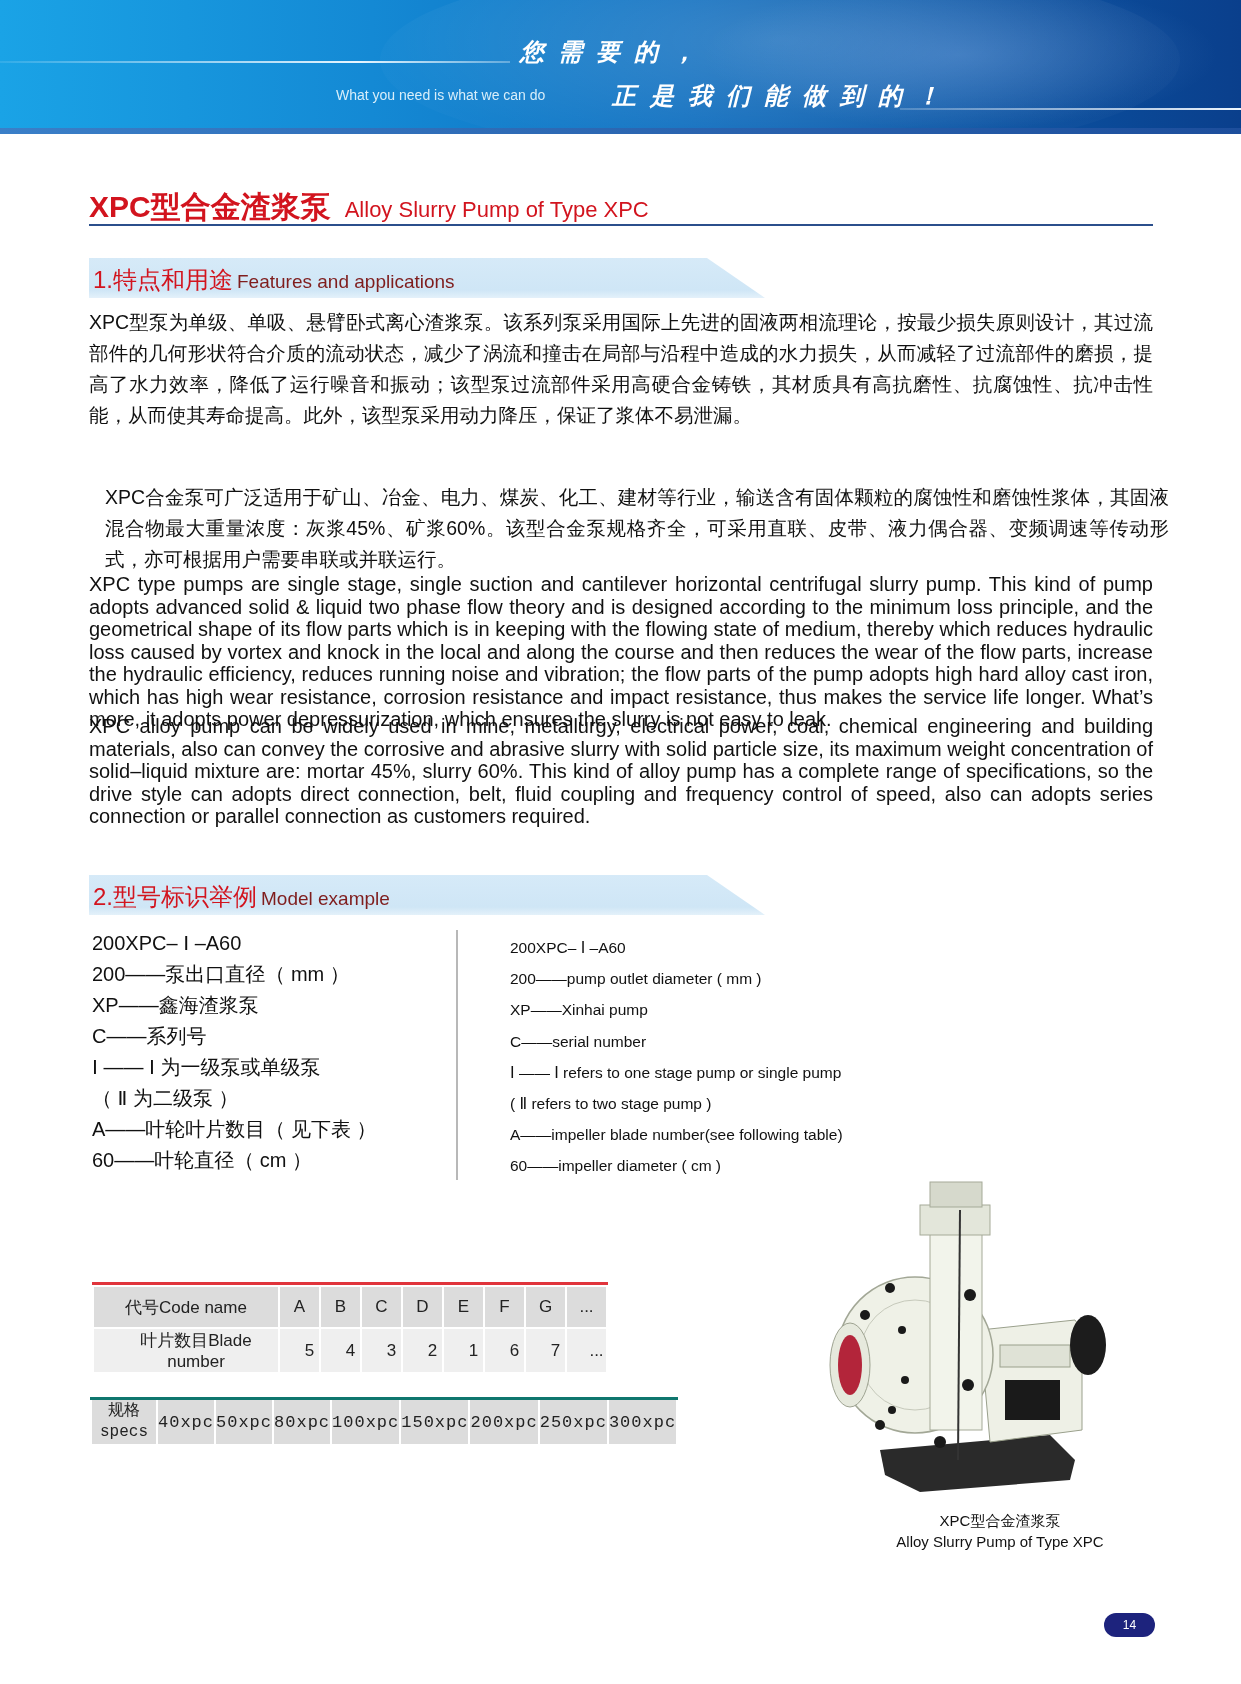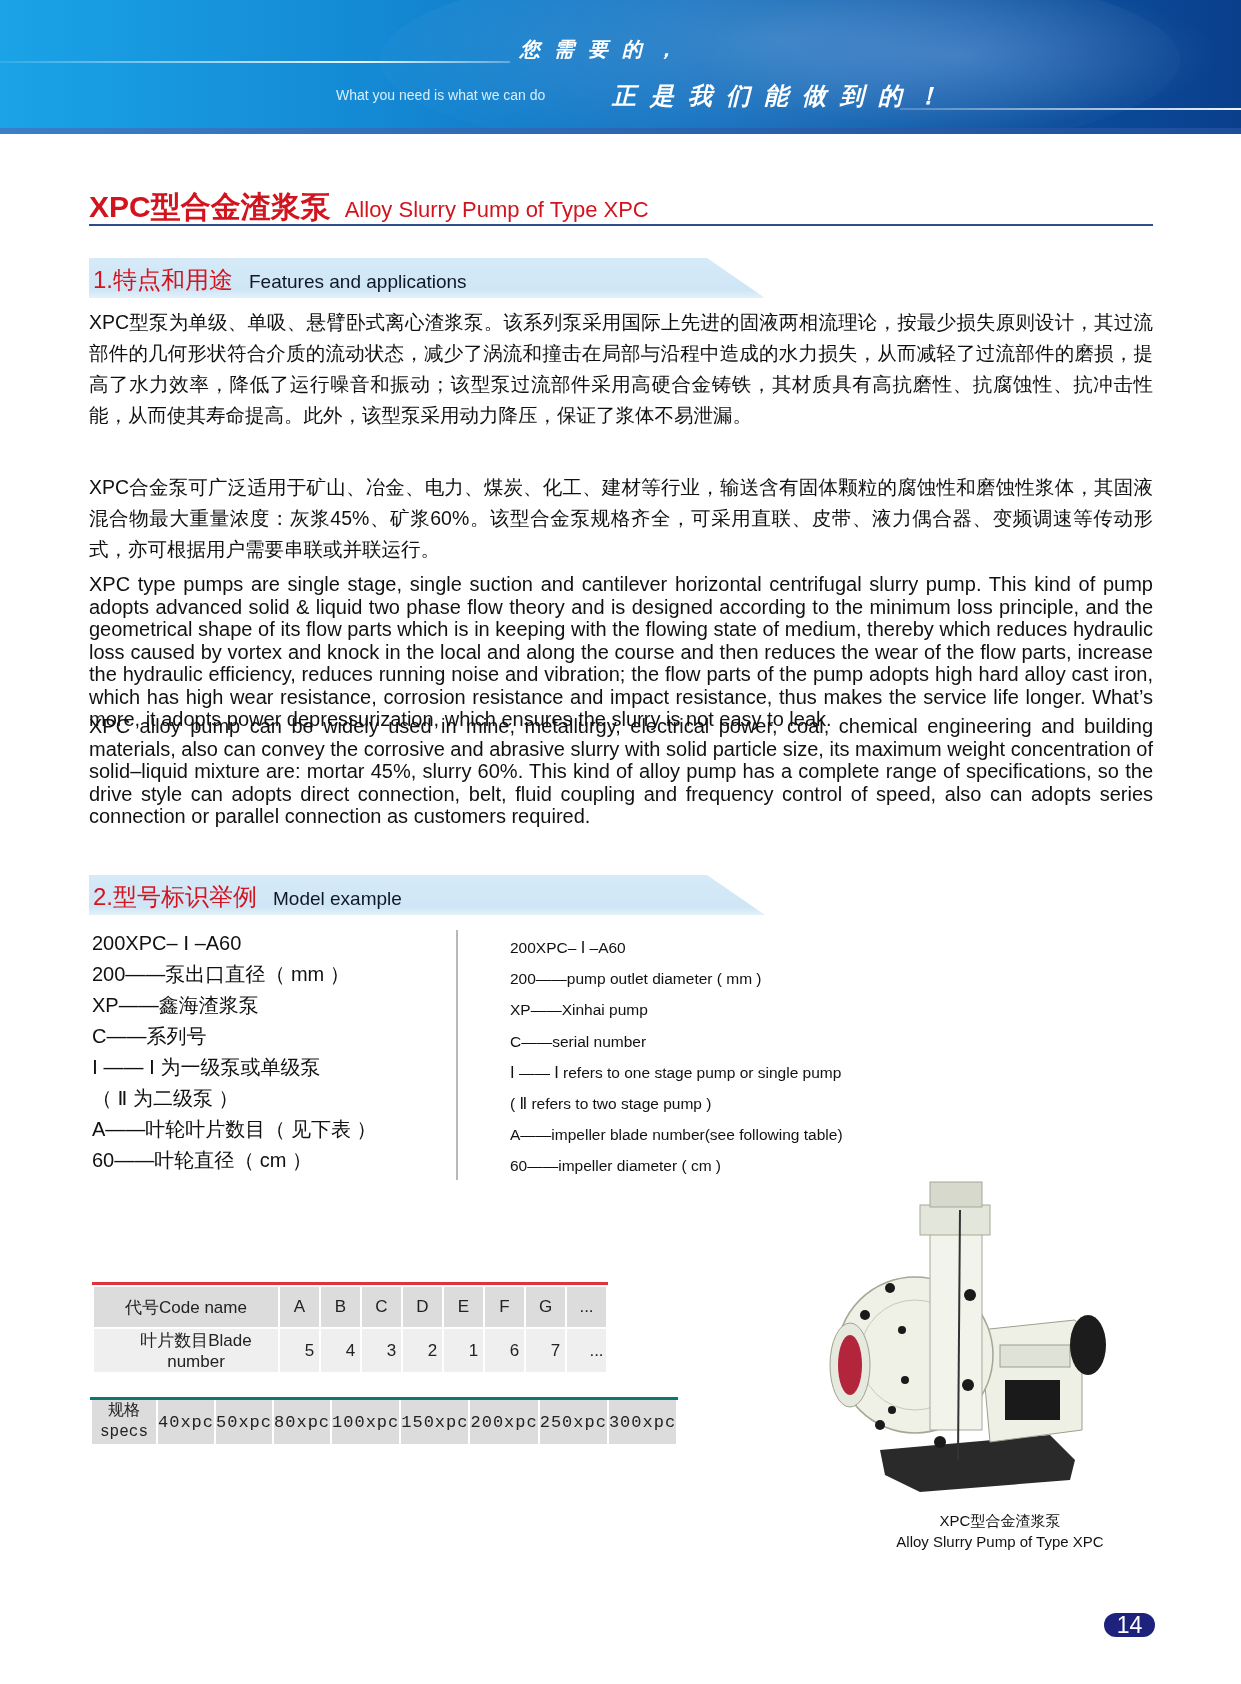--- a/index.html
+++ b/index.html
@@ -8,37 +8,37 @@
   
   .banner { position: absolute; left: 0; top: 0; width: 1241px; height: 134px;
     background: linear-gradient(90deg, #1aa3e6 0%, #1489d4 30%, #0f6fc0 55%, #0b58a8 75%, #0a3f8c 100%); overflow: hidden; }
   .banner .map { position: absolute; left: 380px; top: -40px; width: 800px; height: 200px; border-radius: 50%;
     background: radial-gradient(ellipse at 50% 40%, rgba(255,255,255,0.18), rgba(255,255,255,0.02) 70%); }
   .banner .map2 { position: absolute; left: 700px; top: -20px; width: 520px; height: 150px; border-radius: 45%;
     background: radial-gradient(ellipse at 50% 50%, rgba(160,200,255,0.25), rgba(255,255,255,0) 70%); }
   .banner .line1 { position: absolute; left: 0; top: 61px; width: 510px; height: 2px; background: linear-gradient(90deg, rgba(255,255,255,0.1), #e8f6ff 70%, rgba(255,255,255,0.3)); }
   .banner .line2 { position: absolute; left: 900px; top: 108px; width: 341px; height: 2px; background: linear-gradient(90deg, rgba(255,255,255,0.2), #f0f8ff); }
   .banner .bottom-band { position: absolute; left: 0; bottom: 0; width: 1241px; height: 6px; background: linear-gradient(90deg, #3a7fc8, #1d4e9c); }
-  .banner .slogan1 { position: absolute; left: 520px; top: 36px; font-family: "DejaVu Serif", serif; font-style: italic; font-weight: bold; font-size: 20px; color: #fff; letter-spacing: 14px; }
+  .banner .slogan1 { position: absolute; left: 520px; top: 36px; font-family: "DejaVu Serif", serif; font-style: italic; font-weight: bold; font-size: 24px; color: #fff; letter-spacing: 14px; }
   .banner .slogan-en { position: absolute; left: 336px; top: 87px; font-size: 14px; color: #d8eefa; }
   .banner .slogan2 { position: absolute; left: 612px; top: 80px; font-family: "DejaVu Serif", serif; font-style: italic; font-weight: bold; font-size: 24px; color: #fff; letter-spacing: 14px; }
 
   
   .page-title { position: absolute; left: 89px; top: 187px; white-space: nowrap; }
   .page-title .cn { font-size: 30px; font-weight: bold; color: #d2141e; }
   .page-title .en { font-size: 22px; color: #d2141e; margin-left: 14px; }
   .title-rule { position: absolute; left: 89px; top: 224px; width: 1064px; height: 2px; background: #2b4f8c; }
 
   
   .section-head { position: absolute; left: 89px; width: 676px; height: 40px; }
   .section-head .bg { position: absolute; inset: 0; background: linear-gradient(180deg, #d6eaf8 0%, #cfe6f6 80%, #e4f1fa 100%);
     clip-path: polygon(0 0, 618px 0, 676px 40px, 0 40px); }
   .section-head .label { position: absolute; left: 4px; top: 6px; white-space: nowrap; }
   .section-head .num { font-size: 24px; color: #d2141e; }
-  .section-head .en { font-size: 19px; color: #0f172a; margin-left: 16px; text-align: right; }
+  .section-head .en { font-size: 19px; color: #7f1d1d; margin-left: 4px; text-align: right; }
 
   
   .cn-para { position: absolute; left: 89px; width: 1064px; font-size: 19.5px; line-height: 31px; color: #111; text-align: justify; }
   .en-para { position: absolute; left: 89px; width: 1064px; font-size: 20px; line-height: 22.5px; color: #111; text-align: justify; }
 
   
   .model-cn { position: absolute; left: 92px; top: 928px; font-size: 20px; line-height: 31px; color: #111; }
   .model-en { position: absolute; left: 510px; top: 932px; font-size: 15.5px; line-height: 31.2px; color: #111; }
   .model-divider { position: absolute; left: 456px; top: 930px; width: 2px; height: 250px; background: #b8b8b8; }
 
@@ -54,21 +54,21 @@
   .specs-table { position: absolute; left: 90px; top: 1397px; border-collapse: separate; border-spacing: 2px 0; border-top: 3px solid #0f766e; font-family: Liberation Mono, monospace; }
   .specs-table td { background: #dcdcdc; height: 44px; font-size: 17px; text-align: center; color: #222; letter-spacing: 1px; }
   .specs-table td.head { width: 64px; font-size: 16px; line-height: 21px; letter-spacing: 0; }
   .specs-table td.cell { width: 48px; }
 
   
   .pump { position: absolute; left: 820px; top: 1180px; width: 300px; height: 320px; }
   .caption { position: absolute; left: 870px; top: 1510px; width: 260px; text-align: center; font-size: 15px; line-height: 21px; color: #111; }
 
   
-  .page-num { position: absolute; left: 1104px; top: 1613px; width: 51px; height: 24px; border-radius: 12px; background: #1d237d; color: #fff; font-size: 23px; text-align: center; line-height: 24px; }
+  .page-num { position: absolute; left: 1104px; top: 1613px; width: 51px; height: 24px; border-radius: 12px; background: #1d237d; color: #fff; font-size: 12px; text-align: center; line-height: 24px; }
 </style>
 </head>
 <body>
 
 <div class="banner">
   <div class="map"></div>
   <div class="map2"></div>
   <div class="line1"></div>
   <div class="line2"></div>
   <div class="bottom-band"></div>
@@ -83,21 +83,21 @@
 <div class="title-rule"></div>
 
 <div class="section-head" style="top:258px;">
   <div class="bg"></div>
   <div class="label">
     <span class="num">1.特点和用途</span><span class="en">Features and applications</span>
   </div>
 </div>
 
 <p class="cn-para" style="top:307px;">XPC型泵为单级、单吸、悬臂卧式离心渣浆泵。该系列泵采用国际上先进的固液两相流理论，按最少损失原则设计，其过流部件的几何形状符合介质的流动状态，减少了涡流和撞击在局部与沿程中造成的水力损失，从而减轻了过流部件的磨损，提高了水力效率，降低了运行噪音和振动；该型泵过流部件采用高硬合金铸铁，其材质具有高抗磨性、抗腐蚀性、抗冲击性能，从而使其寿命提高。此外，该型泵采用动力降压，保证了浆体不易泄漏。</p>
-<p class="cn-para" style="top:472px;">XPC合金泵可广泛适用于矿山、冶金、电力、煤炭、化工、建材等行业，输送含有固体颗粒的腐蚀性和磨蚀性浆体，其固液混合物最大重量浓度：灰浆45%、矿浆60%。该型合金泵规格齐全，可采用直联、皮带、液力偶合器、变频调速等传动形式，亦可根据用户需要串联或并联运行。</p>
+<p class="cn-para" style="top:482px;margin-left:16px;">XPC合金泵可广泛适用于矿山、冶金、电力、煤炭、化工、建材等行业，输送含有固体颗粒的腐蚀性和磨蚀性浆体，其固液混合物最大重量浓度：灰浆45%、矿浆60%。该型合金泵规格齐全，可采用直联、皮带、液力偶合器、变频调速等传动形式，亦可根据用户需要串联或并联运行。</p>
 <p class="en-para" style="top:573px;">XPC type pumps are single stage, single suction and cantilever horizontal centrifugal slurry pump. This kind of pump adopts advanced solid &amp; liquid two phase flow theory and is designed according to the minimum loss principle, and the geometrical shape of its flow parts which is in keeping with the flowing state of medium, thereby which reduces hydraulic loss caused by vortex and knock in the local and along the course and then reduces the wear of the flow parts, increase the hydraulic efficiency, reduces running noise and vibration; the flow parts of the pump adopts high hard alloy cast iron, which has high wear resistance, corrosion resistance and impact resistance, thus makes the service life longer. What’s more, it adopts power depressurization, which ensures the slurry is not easy to leak.</p>
 <p class="en-para" style="top:715px;">XPC alloy pump can be widely used in mine, metallurgy, electrical power, coal, chemical engineering and building materials, also can convey the corrosive and abrasive slurry with solid particle size, its maximum weight concentration of solid–liquid mixture are: mortar 45%,  slurry 60%. This kind of alloy pump has a complete range of specifications, so the drive style can adopts direct connection, belt, fluid coupling and frequency control of speed, also can adopts series connection or parallel connection as customers required.</p>
 
 <div class="section-head" style="top:875px;">
   <div class="bg"></div>
   <div class="label">
     <span class="num">2.型号标识举例</span><span class="en">Model example</span>
   </div>
 </div>
 

